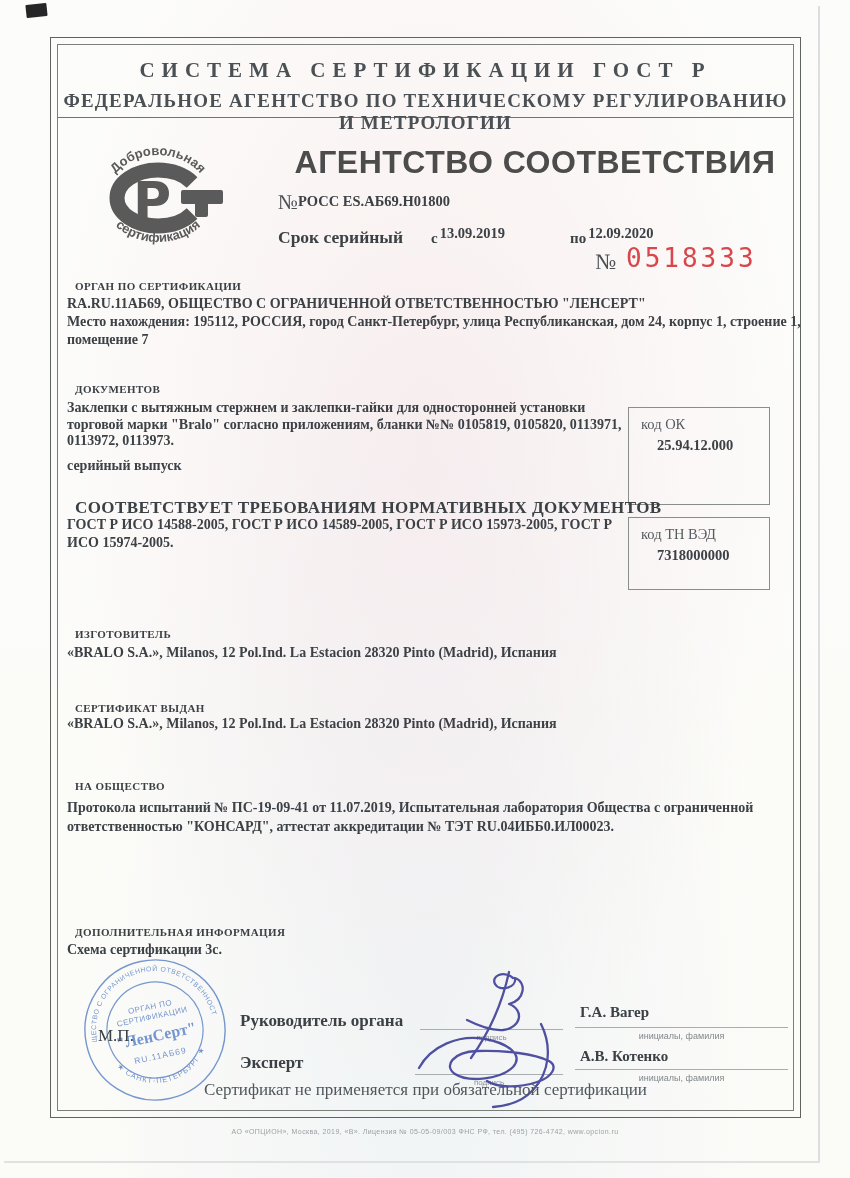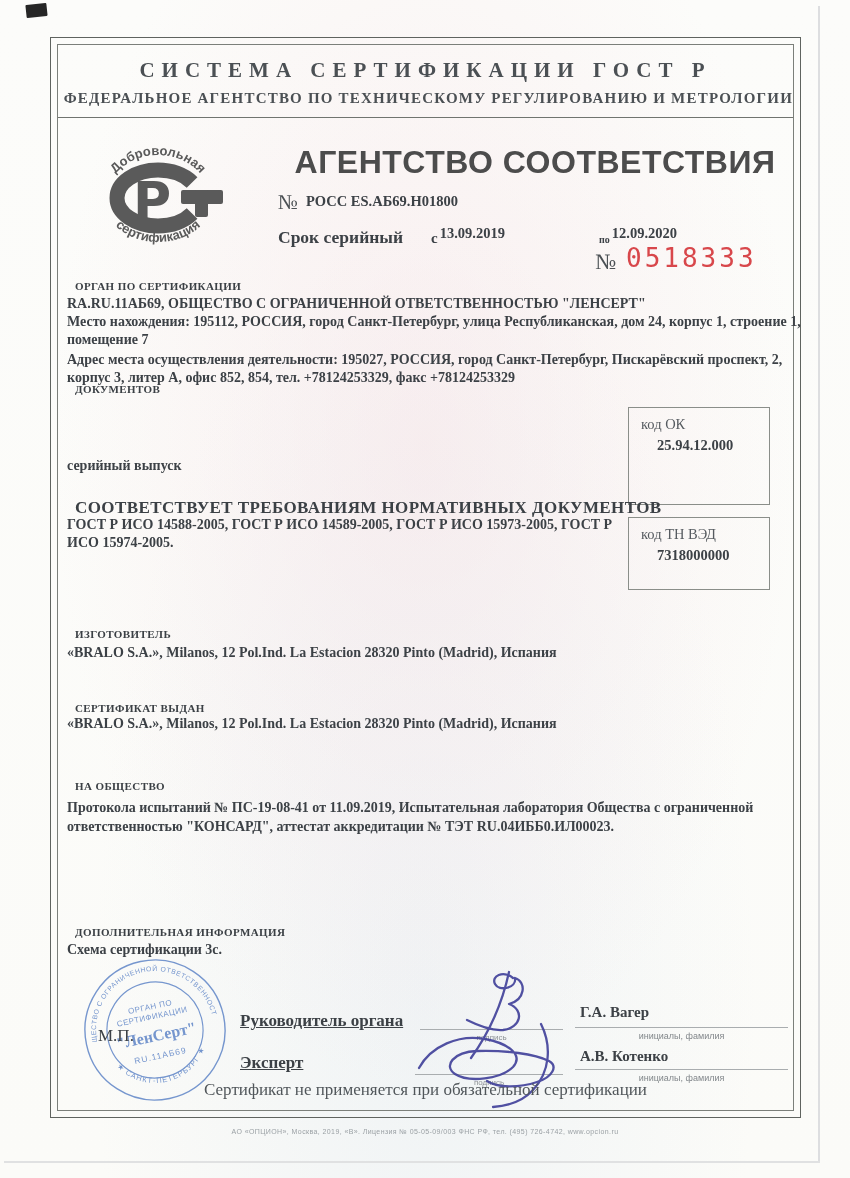--- a/index.html
+++ b/index.html
@@ -15,41 +15,41 @@
   .abs { position:absolute; }
   
   .artifact { left:26px; top:4px; width:21px; height:13px; background:#262626; transform:rotate(-6deg); border-radius:1px; }
   .edge-r { left:818px; top:6px; width:2px; height:1156px; background:#dddee0; }
   .edge-b { left:4px; top:1161px; width:816px; height:2px; background:#e0e1e2; }
   
   .frame-outer { left:50px; top:37px; width:751px; height:1081px; border:1.5px solid #5f635f; }
   .frame-inner { left:57px; top:44px; width:737px; height:1067px; border:1px solid #7b7f7a; }
   .header-box { left:58px; top:45px; width:735px; height:73px; border-bottom:1.2px solid #70746f; }
   .hdr1 { left:58px; top:58px; width:735px; text-align:center; font-weight:bold; font-size:21px; letter-spacing:7px; color:#4b5054;font-family:Liberation Serif, serif; }
-  .hdr2 { left:58px; top:90px; width:735px; text-align:right; font-weight:bold; font-size:15px; letter-spacing:1.2px; color:#4b5054; }
+  .hdr2 { left:58px; top:90px; width:735px; text-align:center; font-weight:bold; font-size:19px; letter-spacing:1.2px; color:#4b5054; }
   .doc-title { left:265px; top:144px; width:540px; text-align:center; font-family:"Liberation Sans",sans-serif; font-weight:800; font-size:32px; letter-spacing:.5px; color:#4c4c4c; }
   
   .row-certno { left:278px; top:190px; }
   .no-glyph { font-size:21px; color:#4b5054; }
-  .certno-val { font-weight:bold; font-size:14.5px; color:#3c4146; margin-left:8px; position:relative; top:-3px; }
+  .certno-val { font-weight:bold; font-size:14.5px; color:#3c4146; margin-left:0; position:relative; top:-3px; }
   .row-validity { left:278px; top:227px; font-weight:bold; color:#3c4146; }
   .val-label { font-size:17.5px; }
   .v-small { font-size:15px; margin-left:28px; }
   .v-date { font-size:14.5px; position:relative; top:-5px; margin-left:2px; }
-  .v-po { font-size:10px; margin-left:94px; }
+  .v-po { font-size:15px; margin-left:65px; }
   .row-blankno { left:595px; top:245px; }
   .blank-val { font-family:"DejaVu Sans Mono",monospace; font-size:26px; letter-spacing:3px; margin-left:10px; position:relative; top:-2px; }
   
   .heading { font-weight:bold; font-size:11px; letter-spacing:.4px; color:#3b4045; }
   .body-text { font-weight:bold; font-size:14px; line-height:16.5px; color:#3c4146;font-family:Liberation Serif, serif; }
   .code-box { border:1px solid #8a8e89; width:142px; }
   .code-label { font-size:14.5px; color:#565b60; padding:8px 0 0 12px; }
   .code-value { font-weight:bold; font-size:14.5px; color:#3c4146; padding:4px 0 0 28px; }
   
-  .sig-role { font-weight:bold; font-size:17px; color:#3c4146;text-decoration:underline; }
+  .sig-role { font-weight:bold; font-size:17px; color:#3c4146; }
   .sig-line { border-bottom:1px solid #a9adaf; }
   .sig-caption { font-family:"Liberation Sans",sans-serif; font-size:8px; color:#8d9296; text-align:center; }
   .sig-name { font-weight:bold; font-size:15px; color:#3c4146; }
   .name-caption { font-family:"Liberation Sans",sans-serif; font-size:9px; color:#82878b; text-align:center; }
   .mp { font-size:17px; color:#3c4146; }
   .footnote { left:57px; top:1080px; width:737px; text-align:center; font-size:17px; color:#50565a; }
   .print-line { left:0; top:1128px; width:850px; text-align:center; font-family:"Liberation Sans",sans-serif; font-size:7px; letter-spacing:.4px; color:#9ba1a5; }
 </style>
 </head>
 <body>
@@ -94,44 +94,44 @@
     <span class="val-label">Срок серийный</span><span class="v-small">с</span><span class="v-date">13.09.2019</span><span class="v-po">по</span><span class="v-date">12.09.2020</span>
   </div>
 
   <div class="abs row-blankno">
     <span class="no-glyph" style="font-size:22px;">№</span><span class="blank-val" style="color:#d8474b;">0518333</span>
   </div>
 
   <div class="abs heading" style="left:75px; top:280px;">ОРГАН ПО СЕРТИФИКАЦИИ</div>
   <div class="abs body-text" style="left:67px; top:296px; width:742px;">RA.RU.11АБ69, ОБЩЕСТВО С ОГРАНИЧЕННОЙ ОТВЕТСТВЕННОСТЬЮ "ЛЕНСЕРТ"</div>
   <div class="abs body-text" style="left:67px; top:313px; width:742px; line-height:18px;">Место нахождения: 195112, РОССИЯ, город Санкт-Петербург, улица Республиканская, дом 24, корпус 1, строение 1, помещение 7</div>
-  <div class="abs body-text" style="left:67px; top:351px; width:742px; line-height:18px;">Адрес места осуществления деятельности: 195027, РОССИЯ, город Санкт-Петербург, Пискарёвский проспект, 2, корпус 3, литер А, офис 852, 854, тел. +78124253329, факс +78124253329</div>
 
   <div class="abs heading" style="left:75px; top:383px;">ДОКУМЕНТОВ</div>
+  <div class="abs body-text" style="left:67px; top:400px; width:555px;">Заклепки с вытяжным стержнем и заклепки-гайки для односторонней установки торговой марки "Bralo" согласно приложениям, бланки №№ 0105819, 0105820, 0113971, 0113972, 0113973.</div>
   <div class="abs body-text" style="left:67px; top:458px;">серийный выпуск</div>
   <div class="abs code-box" style="left:628px; top:407px; height:98px;">
     <div class="code-label">код ОК</div>
     <div class="code-value">25.94.12.000</div>
   </div>
 
   <div class="abs heading" style="left:75px; top:498px; font-size:17px;">СООТВЕТСТВУЕТ ТРЕБОВАНИЯМ НОРМАТИВНЫХ ДОКУМЕНТОВ</div>
   <div class="abs body-text" style="left:67px; top:516px; width:560px; line-height:18px;">ГОСТ Р ИСО 14588-2005, ГОСТ Р ИСО 14589-2005, ГОСТ Р ИСО 15973-2005, ГОСТ Р ИСО 15974-2005.</div>
   <div class="abs code-box" style="left:628px; top:517px; height:73px;">
     <div class="code-label">код ТН ВЭД</div>
     <div class="code-value">7318000000</div>
   </div>
 
   <div class="abs heading" style="left:75px; top:628px;">ИЗГОТОВИТЕЛЬ</div>
   <div class="abs body-text" style="left:67px; top:645px; width:742px;">«BRALO S.A.», Milanos, 12 Pol.Ind. La Estacion 28320 Pinto (Madrid), Испания</div>
 
   <div class="abs heading" style="left:75px; top:702px;">СЕРТИФИКАТ ВЫДАН</div>
   <div class="abs body-text" style="left:67px; top:716px; width:742px;">«BRALO S.A.», Milanos, 12 Pol.Ind. La Estacion 28320 Pinto (Madrid), Испания</div>
 
   <div class="abs heading" style="left:75px; top:780px;">НА ОБЩЕСТВО</div>
-  <div class="abs body-text" style="left:67px; top:798px; width:748px; line-height:19px;">Протокола испытаний № ПС-19-08-41 от 11.09.2019, Испытательная лаборатория Общества с ограниченной ответственностью "КОНСАРД", аттестат аккредитации № ТЭТ RU.04ИББ0.ИЛ00023.</div>
+  <div class="abs body-text" style="left:67px; top:798px; width:748px; line-height:19px;">Протокола испытаний № ПС-19-09-41 от 11.07.2019, Испытательная лаборатория Общества с ограниченной ответственностью "КОНСАРД", аттестат аккредитации № ТЭТ RU.04ИББ0.ИЛ00023.</div>
 
   <div class="abs heading" style="left:75px; top:926px;">ДОПОЛНИТЕЛЬНАЯ ИНФОРМАЦИЯ</div>
   <div class="abs body-text" style="left:67px; top:942px;">Схема сертификации 3с.</div>
 
   <svg class="abs" style="left:80px; top:955px; opacity:.85;" width="150" height="150" viewBox="0 0 150 150">
     <defs>
       <path id="stampArcTop" d="M 16,75 A 59,59 0 1 1 134,75" fill="none"></path>
       <path id="stampArcBot" d="M 22,75 A 53,53 0 0 0 128,75" fill="none"></path>
     </defs>
     <g transform="rotate(-12 75 75)" fill="#5f85c7" stroke="none" font-family="Liberation Sans, sans-serif">

